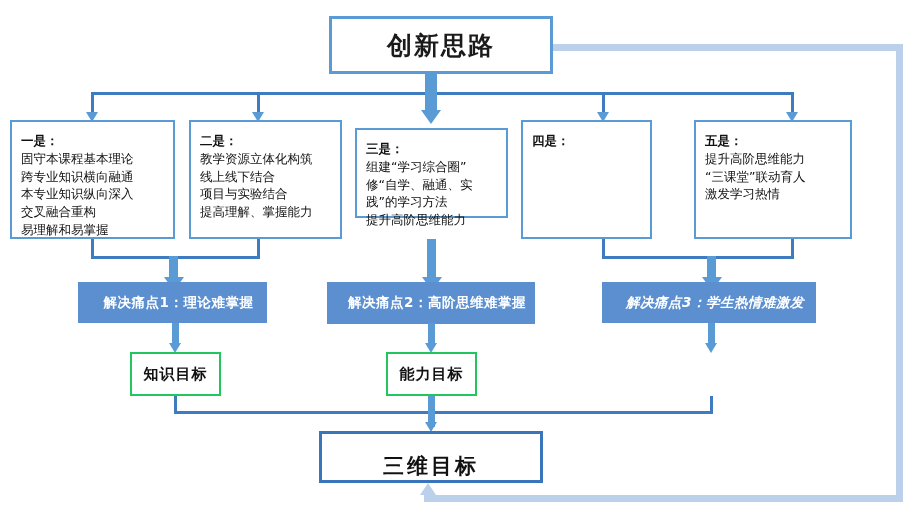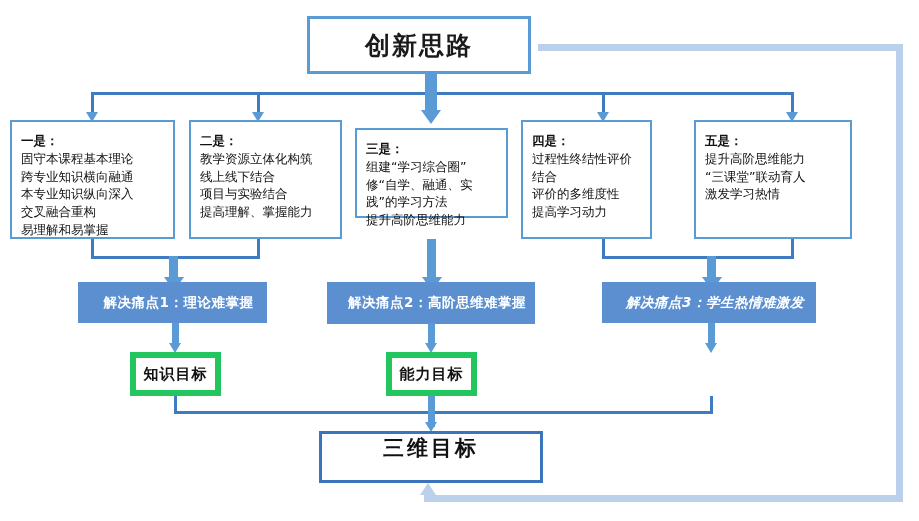--- a/index.html
+++ b/index.html
@@ -62,34 +62,34 @@
     justify-content: center;
     padding-left: 12px;
   }
   .pain-box .txt {
     font-size: 13.5px;
     font-weight: 700;
     color: #ffffff;
     letter-spacing: 0.5px;
   }
   .goal-box {
-    border: 6px solid #22c55e;
+    border: 2px solid #22c55e;
     align-items: center;
     justify-content: center;
     text-align: right;
   }
   .goal-box .txt {
     font-size: 15px;
     font-weight: 700;
     color: #111111;
     letter-spacing: 1px;
   }
   .final-box {
     border: 3px solid #3A74BA;
-    align-items: flex-start;
+    align-items: flex-end;
     justify-content: center;
   }
   .final-box .txt {
     font-size: 21px;
     font-weight: 700;
     color: #111111;
     letter-spacing: 3px;
   }
   
   .conn {
@@ -132,21 +132,21 @@
 </head>
 <body>
 
 <div id="canvas">
 
   <div class="fb" style="left:538px; top:44px; width:365px; height:7px;"></div>
   <div class="fb" style="left:896px; top:44px; width:7px; height:458px;"></div>
   <div class="fb" style="left:424px; top:495px; width:479px; height:7px;"></div>
   <div class="fb-arrow-up" style="left:420px; top:483px;"></div>
 
-  <div class="box title-box" style="left:307px; top:16px; width:224px; height:58px;text-align:right;">
+  <div class="box title-box" style="left:329px; top:16px; width:224px; height:58px;text-align:right;">
     <span class="txt">创新思路</span>
   </div>
 
   <div class="stem" style="left:425px; top:74px; width:12px; height:18px;"></div>
 
   <div class="conn conn-h" style="left:92px; top:92px; width:702px; height:3px;"></div>
 
   <div class="conn conn-v" style="left:91px; top:92px; width:3px; height:23px;"></div>
   <div class="arrow-down" style="left:86px; top:112px;"></div>
 
@@ -178,23 +178,21 @@
   </div>
 
   <div class="box idea-box" style="left:355px; top:128px; width:153px; height:90px;">
     <div class="txt"><span class="head">三是：</span><br><span>组建“学习综合圈”
 修“自学、融通、实
 践”的学习方法
 提升高阶思维能力</span></div>
   </div>
 
   <div class="box idea-box" style="left:521px; top:120px; width:131px; height:119px;">
-    <div class="txt"><span class="head">四是：</span><br><span>过程性终结性评价结合
-评价的多维度性
-提高学习动力</span></div>
+    <div class="txt"><span class="head">四是：</span><br></div>
   </div>
 
   <div class="box idea-box" style="left:694px; top:120px; width:158px; height:119px;">
     <div class="txt"><span class="head">五是：</span><br><span>提升高阶思维能力
 “三课堂”联动育人
 激发学习热情</span></div>
   </div>
 
   <div class="conn conn-v" style="left:91px; top:239px; width:3px; height:19px;"></div>
   <div class="conn conn-v" style="left:257px; top:239px; width:3px; height:19px;"></div>

